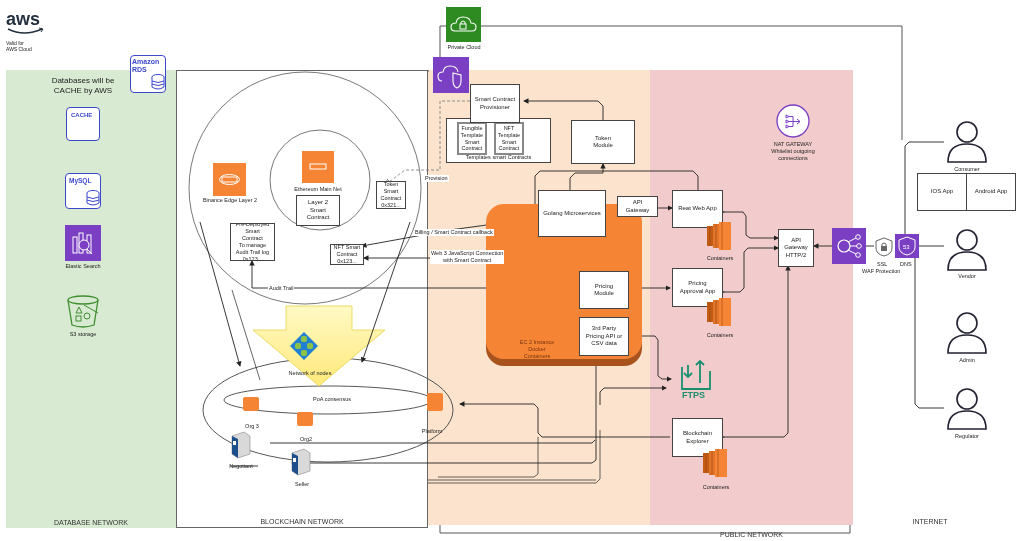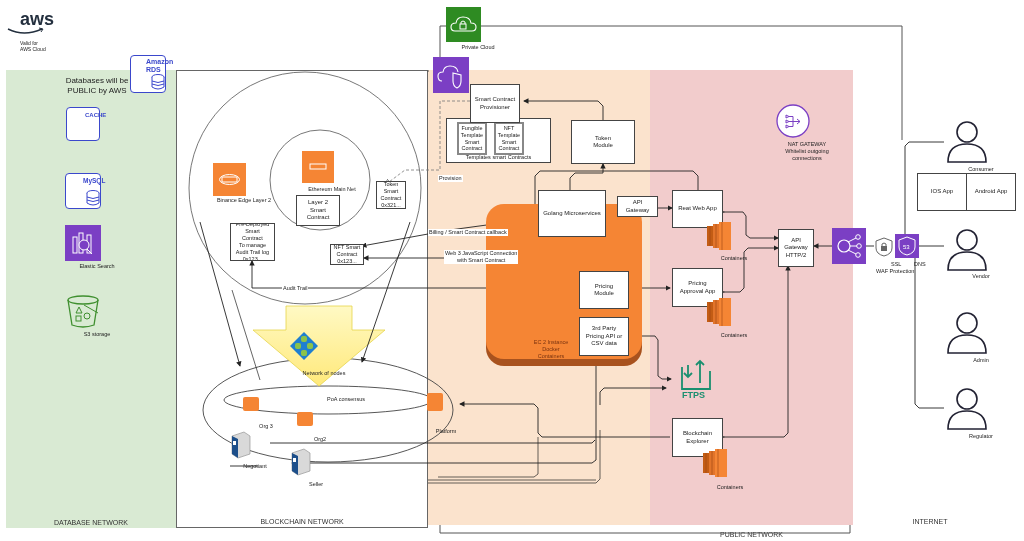--- a/index.html
+++ b/index.html
@@ -3,21 +3,21 @@
 <meta charset="utf-8">
 <style>
   html, body { margin:0; padding:0; }
   body { width:1024px; height:541px; position:relative; overflow:hidden; background:#ffffff;
          font-family:"Liberation Sans", sans-serif; color:#222; }
   .abs { position:absolute; }
   .zone { position:absolute; }
   .zone-label { position:absolute; font-size:7px; color:#333; text-align:center; width:100%; }
   .box { position:absolute; background:#fff; border:1px solid #444; font-size:6px; line-height:1.25;
          display:flex; align-items:center; justify-content:center; text-align:center; box-sizing:border-box; padding:1px; }
-  .lbl { position:absolute; font-size:6px; color:#222; text-align:center; line-height:1.25; white-space:nowrap;margin-left:14px; }
+  .lbl { position:absolute; font-size:6px; color:#222; text-align:center; line-height:1.25; white-space:nowrap; }
   .lbl-bg { background:#fff; padding:0 1px; }
   .icon { position:absolute; box-sizing:border-box; }
   svg.wires { position:absolute; left:0; top:0; }
 </style>
 </head>
 <body>
 
 <div class="zone" style="left:6px;top:70px;width:170px;height:458px;background:#d9ead3;">
   <div class="zone-label" style="bottom:2px;">DATABASE NETWORK</div>
 </div>
@@ -114,21 +114,21 @@
 
 <div class="lbl" style="left:6px;top:8px;font-size:18px;color:#232f3e;font-weight:bold;">aws</div>
 <svg class="abs" style="left:6px;top:27px;" width="40" height="8">
     <path d="M2,2 Q18,10 36,2" stroke="#232f3e" stroke-width="1.4" fill="none"></path>
     <path d="M33,1 L37,2 L35,5" stroke="#232f3e" stroke-width="1" fill="none"></path>
   </svg>
 <div class="lbl" style="left:6px;top:40px;font-size:5px;white-space:pre-line;text-align:left;">Valid for
 AWS Cloud</div>
 
 <div class="lbl" style="left:28px;top:76px;width:110px;font-size:8px;white-space:pre-line;">Databases will be
-PUBLIC by AWS</div>
+CACHE by AWS</div>
 <div class="icon" style="left:130px;top:55px;width:36px;height:38px;border:1.5px solid #3b48cc;border-radius:4px;background:#fff;">
   <div class="lbl" style="left:1px;top:2px;font-size:7px;color:#3b48cc;font-weight:bold;">Amazon</div>
   <div class="lbl" style="left:1px;top:10px;font-size:7px;color:#3b48cc;font-weight:bold;">RDS</div>
   <svg class="abs" style="left:20px;top:18px;" width="14" height="16">
       <ellipse cx="7" cy="3" rx="6" ry="2.5" fill="#fff" stroke="#3b48cc"></ellipse>
       <path d="M1,3 L1,13 Q7,17 13,13 L13,3" fill="#fff" stroke="#3b48cc"></path>
       <path d="M1,7 Q7,10 13,7 M1,10 Q7,13 13,10" stroke="#3b48cc" fill="none"></path>
     </svg>
 </div>
 <div class="icon" style="left:66px;top:107px;width:34px;height:34px;border:1.5px solid #3b48cc;border-radius:4px;background:#fff;">

